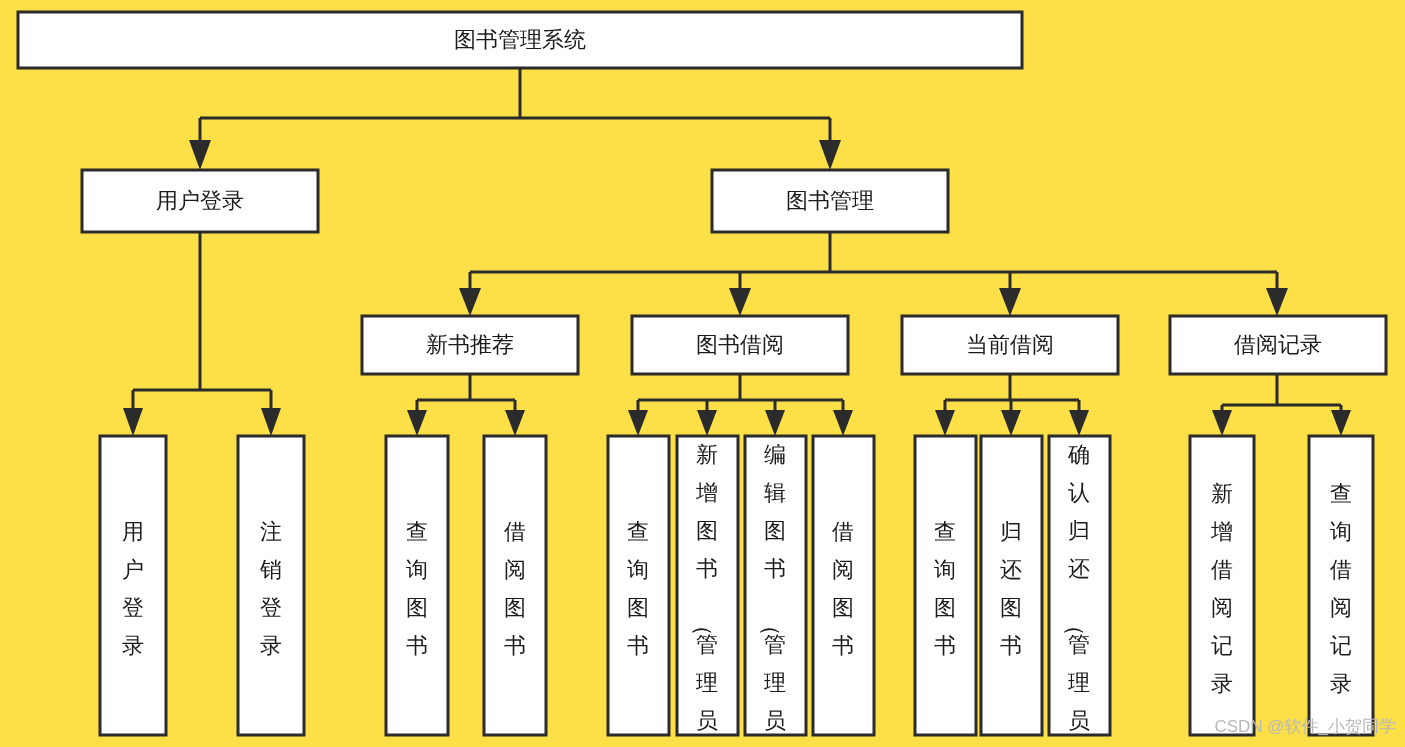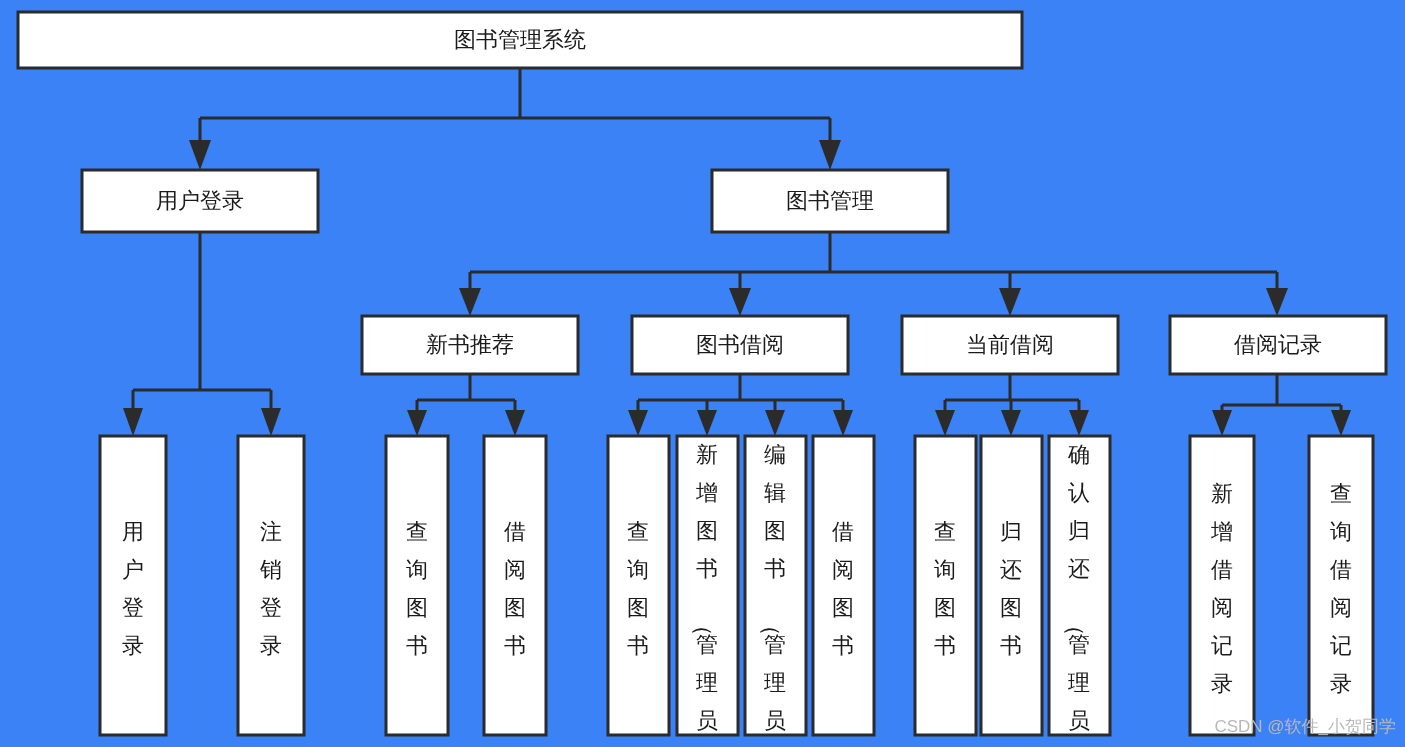--- a/index.html
+++ b/index.html
@@ -11,21 +11,21 @@
   body {
     width: 1405px;
     height: 747px;
     font-family: "Liberation Sans", "DejaVu Sans", sans-serif;
     overflow: hidden;
   }
   #diagram-root {
     position: relative;
     width: 1405px;
     height: 747px;
-    background: #3b82f6;
+    background: #fde047;
   }
   svg.diagram-canvas {
     position: absolute;
     left: 0;
     top: 0;
     width: 1405px;
     height: 747px;
   }
   .node-box {
     fill: #ffffff;

